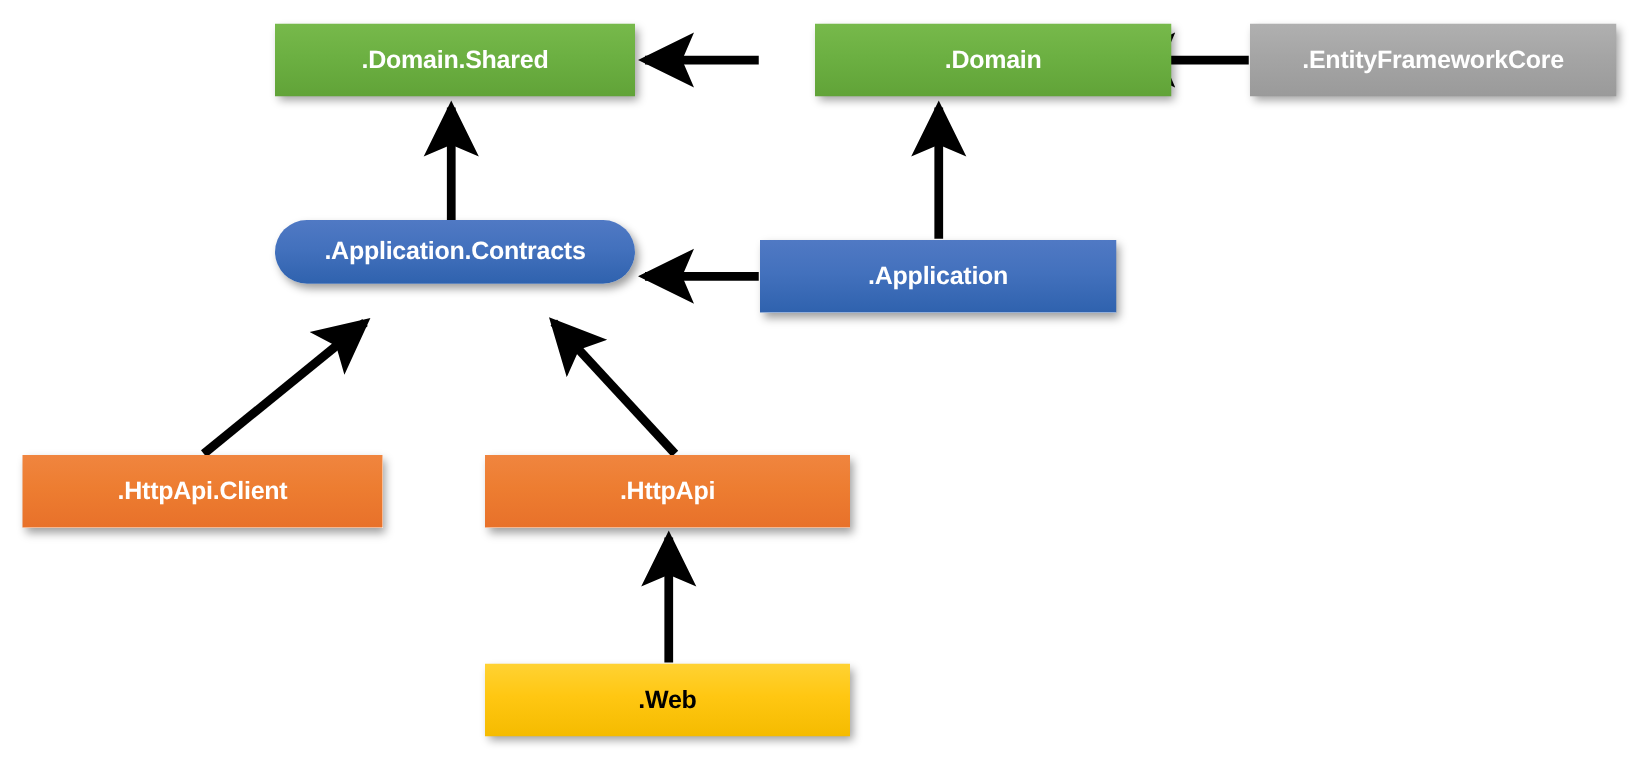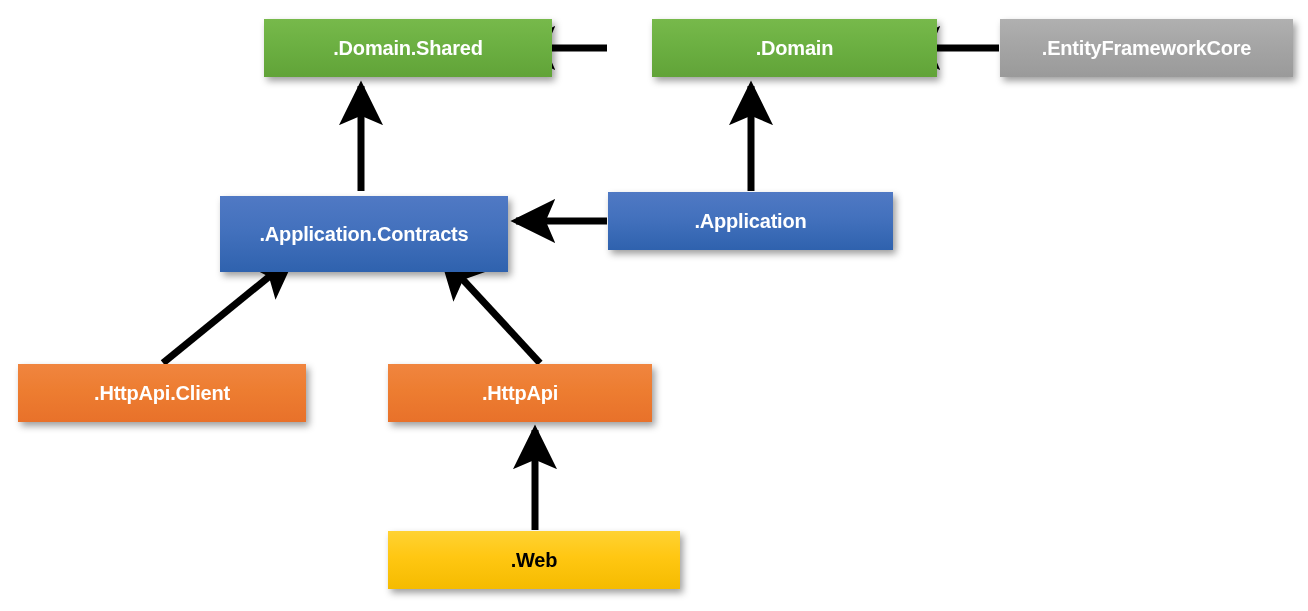--- a/index.html
+++ b/index.html
@@ -95,45 +95,45 @@
 
     <g>
       <line x1="540" y1="363" x2="443" y2="258" stroke="#000000" stroke-width="7" marker-end="url(#ah)"></line>
     </g>
 
     <g>
       <line x1="535" y1="530" x2="535" y2="430" stroke="#000000" stroke-width="7" marker-end="url(#ah)"></line>
     </g>
   </svg>
 
-  <div class="node green" style="left:220px; top:19px; width:288px; height:58px;margin-left:44px;">
+  <div class="node green" style="left:220px; top:19px; width:288px; height:58px;">
     <span>.Domain.Shared</span>
   </div>
 
   <div class="node green" style="left:608px; top:19px; width:285px; height:58px;margin-left:44px;">
     <span>.Domain</span>
   </div>
 
   <div class="node gray" style="left:1000px; top:19px; width:293px; height:58px;text-align:right;">
     <span>.EntityFrameworkCore</span>
   </div>
 
-  <div class="node blue" style="left:220px; top:196px; width:288px; height:76px;">
+  <div class="node blue" style="left:220px; top:176px; width:288px; height:51px;border-radius:28px;">
     <span>.Application.Contracts</span>
   </div>
 
   <div class="node blue" style="left:608px; top:192px; width:285px; height:58px;text-align:right;">
     <span>.Application</span>
   </div>
 
   <div class="node orange" style="left:18px; top:364px; width:288px; height:58px;align-items:center;">
     <span>.HttpApi.Client</span>
   </div>
 
-  <div class="node orange" style="left:388px; top:364px; width:264px; height:58px;">
+  <div class="node orange" style="left:388px; top:364px; width:292px; height:58px;">
     <span>.HttpApi</span>
   </div>
 
   <div class="node yellow" style="left:388px; top:531px; width:292px; height:58px;">
     <span>.Web</span>
   </div>
 
 </div>
 
 </body></html>

